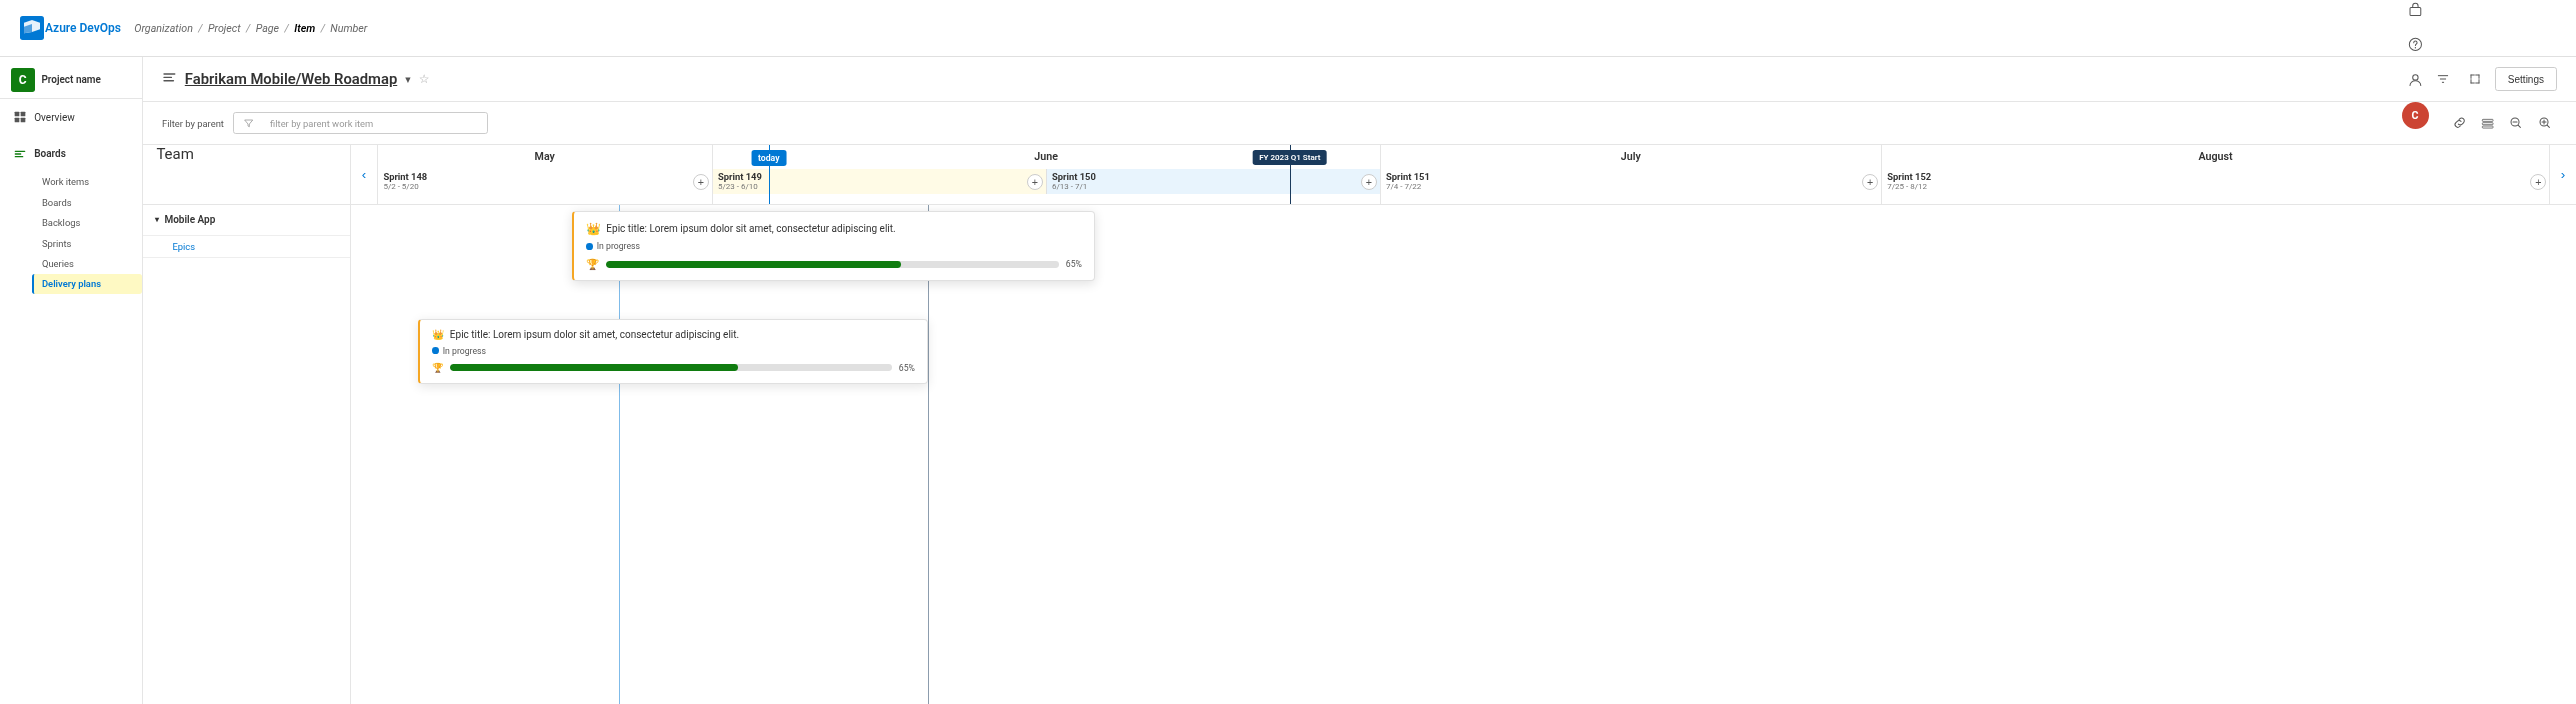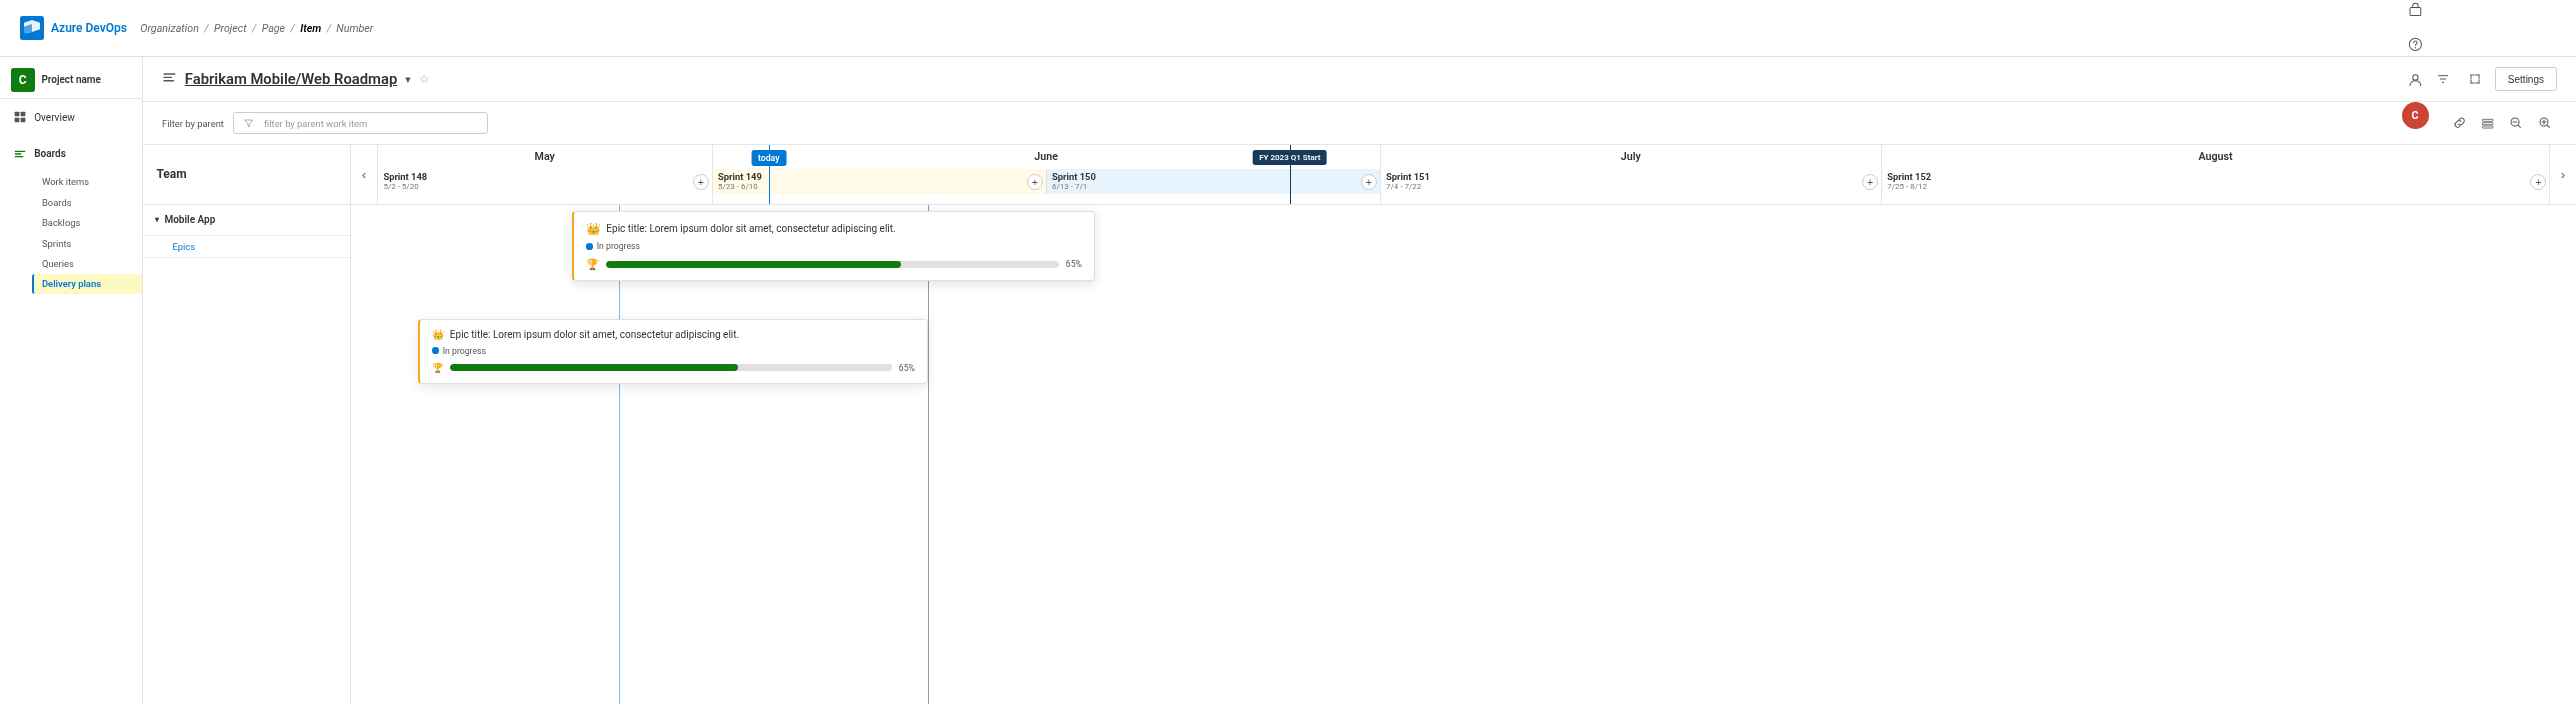--- a/index.html
+++ b/index.html
@@ -4,21 +4,21 @@
   <style>
     * { box-sizing: border-box; margin: 0; padding: 0; }
     body { font-family: -apple-system, BlinkMacSystemFont, 'Segoe UI', Roboto, sans-serif; font-size: 9.4px; background: #fff; overflow: hidden; width: 2576px; height: 704px; }
 
     
     .top-nav {
       display: flex; align-items: center; height: 57px;
       background: #fff; border-bottom: 0.7px solid #e0e0e0;
       padding: 0 20px; gap: 13.4px;
     }
-    .top-nav .logo { display: flex; align-items: center; gap: 7px; cursor: pointer; }
+    .top-nav .logo { display: flex; align-items: center; gap: 1px; cursor: pointer; }
     .top-nav .logo-icon { width: 24px; height: 24px; }
     .top-nav .logo-text { font-size: 12px; font-weight: 600; color: #0078d4; }
     .top-nav .breadcrumb { display: flex; align-items: center; gap: 5.4px; color: #666; font-size: 10.7px; flex: 1; }
     .top-nav .breadcrumb span { color: #333; font-style: italic; }
     .top-nav .breadcrumb .sep { color: #999; }
     .top-nav .breadcrumb .active { font-weight: 600; color: #000; }
     .top-nav-actions { display: flex; align-items: center; gap: 10.7px; flex-direction: column; }
     .search-box {
       display: flex; align-items: center; gap: 5.4px;
       border: 0.7px solid #ccc; border-radius: 2.7px;
@@ -87,39 +87,39 @@
       background: #fff; cursor: pointer; font-size: 10px; color: #333; font-weight: 500; text-align: center;
     }
 
     
     .filter-bar {
       display: flex; align-items: center; padding: 8px 19px;
       border-bottom: 0.7px solid #e5e5e5; gap: 9.4px;
     }
     .filter-bar .label { font-size: 9.4px; color: #555; white-space: nowrap; }
     .filter-input {
-      display: flex; align-items: center; gap: 11px;
+      display: flex; align-items: center; gap: 17px;
       border: 0.7px solid #ccc; border-radius: 2.7px; padding: 4.7px 9.4px;
       width: 255px; background: #fff; color: #999; font-size: 9.4px;
     }
     .filter-bar-spacer { flex: 1; }
     .zoom-controls { display: flex; align-items: center; gap: 2.7px; }
 
     
     .timeline-area { flex: 1; display: flex; flex-direction: column; overflow: hidden; }
 
     
     .timeline-header {
       display: flex; align-items: stretch; border-bottom: 1.3px solid #e5e5e5;
       background: #fff; min-height: 60px; position: relative;
     }
     .team-col {
       width: 208px; min-width: 208px; border-right: 0.7px solid #e5e5e5;
-      display: flex; align-items: center; padding: 0 13.4px;
-      font-size: 12px; font-weight: 700; color: #333;
+      display: flex; padding: 0 13.4px;
+      font-size: 15px; font-weight: 400; color: #333;
       background: #fff;
     }
     .timeline-months { flex: 1; display: flex; position: relative; }
     .month-col {
       flex: 1; display: flex; flex-direction: column; align-items: center;
       border-right: 0.7px solid #e5e5e5; position: relative;
     }
     .month-col:last-child { border-right: none; }
     .month-label { font-size: 10.7px; font-weight: 600; color: #333; padding: 5.4px 0; }
     .nav-arrow {

